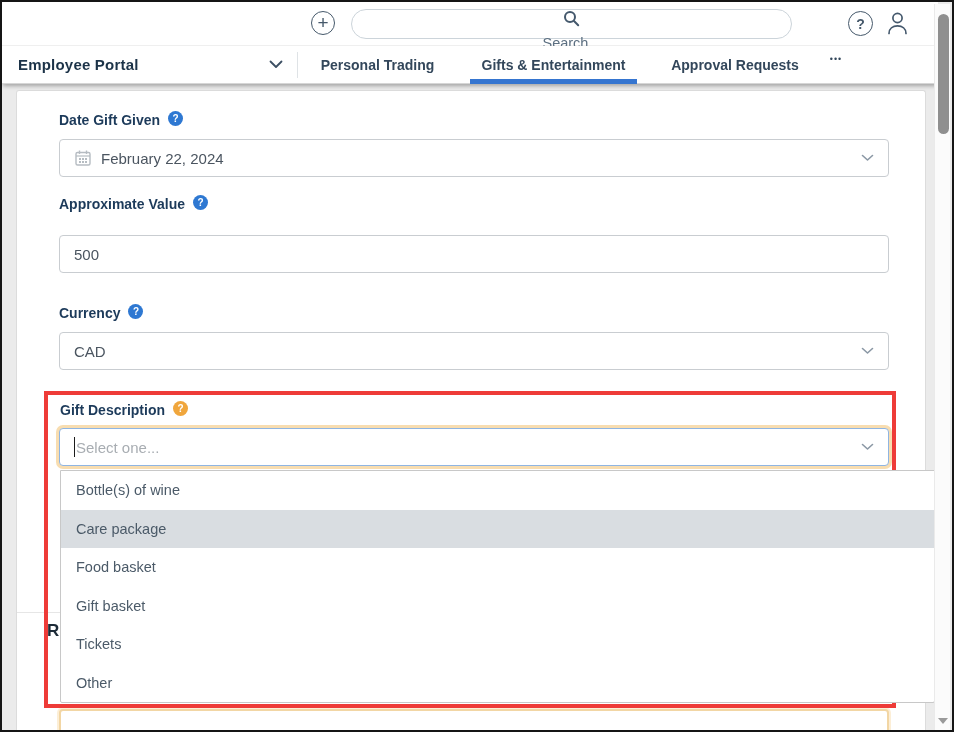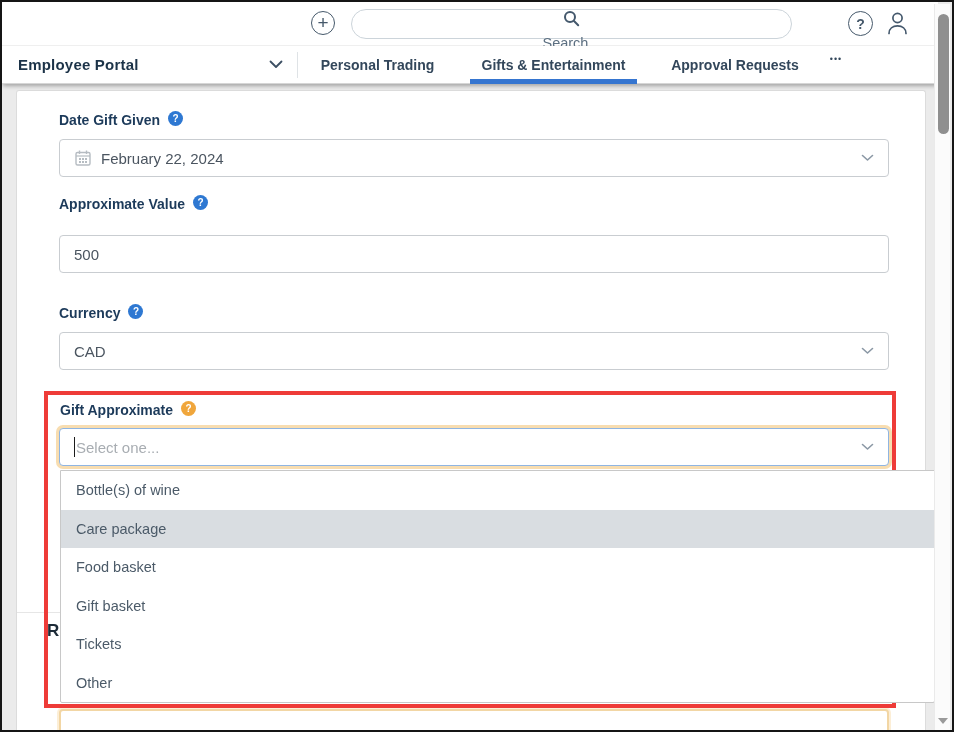--- a/index.html
+++ b/index.html
@@ -196,21 +196,21 @@
           </svg>
       </span>
     </div>
 
     <div class="divider"></div>
     <div class="hidden-heading">R</div>
 
     <div class="red-box"></div>
 
     <div class="field-label" style="left:43px; top:311px; z-index:4;">
-      <span>Gift Approximate</span>
+      <span>Gift Description</span>
       <span class="help-badge help-orange">?</span>
     </div>
 
     <div class="combo">
       <span class="caret"></span>
       <span class="ph">Select one...</span>
       <span class="chev">
         <svg width="13" height="8" viewBox="0 0 13 8">
             <polyline points="1.5,1.5 6.5,6 11.5,1.5" fill="none" stroke="#8b98a5" stroke-width="1.6" stroke-linecap="round" stroke-linejoin="round"></polyline>
           </svg>

